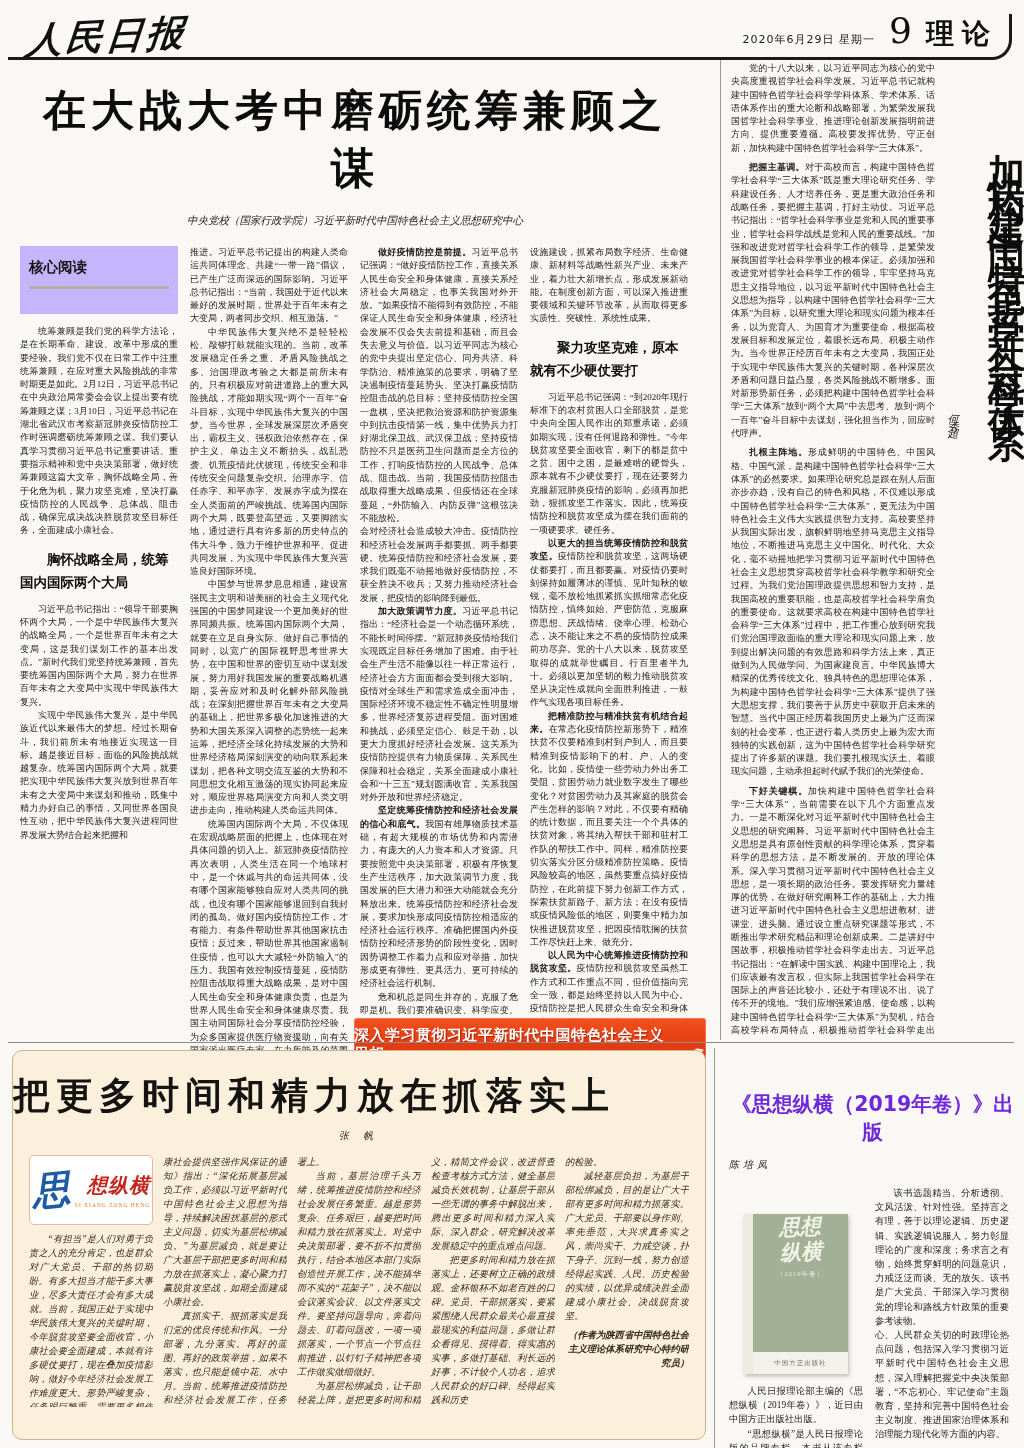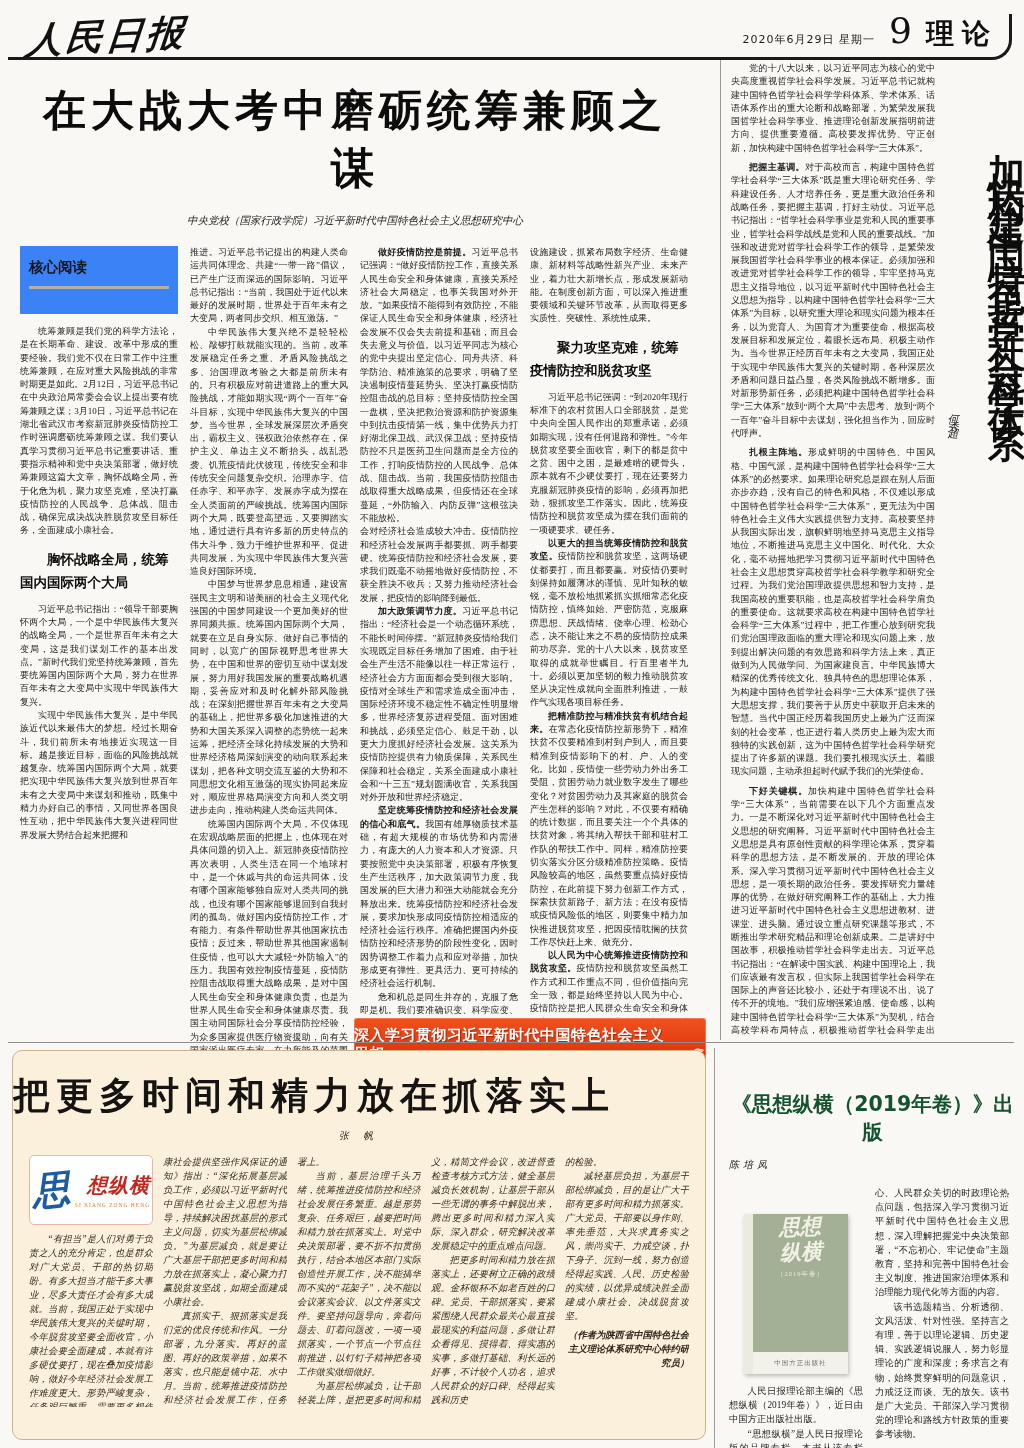--- a/index.html
+++ b/index.html
@@ -29,21 +29,21 @@
   
   .main-article { position:absolute; left:20px; top:74px; width:670px; height:960px; }
   .main-title {
     text-align:center; font-size:43px; font-weight:800; letter-spacing:5px;
     font-family:"DejaVu Sans","Liberation Sans",sans-serif; color:#0c0c0c; margin:8px 0 16px;
   }
   .main-byline { text-align:center; font-style:italic; font-size:10.5px; color:#222; margin-bottom:18px; }
   .cols { display:flex; gap:12px; align-items:flex-start; }
   .col { width:158px; height:848px; overflow:hidden; }
   .col.short { height:806px; }
-  .core-box { background:#3b82f6; padding:12px 9px 14px; margin-bottom:11px; }
+  .core-box { background:#c4b5fd; padding:12px 9px 14px; margin-bottom:11px; }
   .core-label { font-size:14.5px; font-weight:700; font-family:"DejaVu Sans",sans-serif; color:#151515; }
   .core-rule { height:3px; background:#b3b0aa; margin:9px 0 11px; }
   .core-text { font-size:10.5px; line-height:17px; text-align:justify; text-indent:2em; color:#1d1d1d; }
   .p { font-size:9px; line-height:13.3px; text-align:justify; text-indent:2em; color:#1c1c1c; }
   .p.c { text-indent:0; }
   .p b { font-family:"DejaVu Sans","Liberation Sans",sans-serif; }
   .p.at { text-align:right; text-indent:0; margin-top:5px; font-weight:700; }
   .h {
     font-family:"DejaVu Sans","Liberation Sans",sans-serif; font-weight:700;
     font-size:13.5px; line-height:1.7; margin:10px 0 9px; text-indent:2em; color:#0f0f0f;
@@ -106,21 +106,21 @@
     font-family:"DejaVu Sans",sans-serif; font-style:italic;
   }
   .sxzh-sub { color:#e07b25; font-size:5.5px; letter-spacing:1px; margin-top:3px; }
   
   .br-article {
     position:absolute; left:714px; top:1048px; width:302px; height:400px;
     border-left:1px solid #9a9a9a; padding:0 0 0 14px;
   }
   .br-title {
     text-align:center; font-size:20.5px; font-weight:800; letter-spacing:0;
-    font-family:"DejaVu Sans","Liberation Sans",sans-serif; color:#14532d; margin:42px 0 12px;
+    font-family:"DejaVu Sans","Liberation Sans",sans-serif; color:#6d28d9; margin:42px 0 12px;
   }
   .br-author { font-style:italic; font-size:10px; letter-spacing:4px; color:#222; margin-bottom:14px; }
   .br-cols { display:flex; gap:12px; }
   .br-col { width:134px; height:272px; overflow:hidden; }
   .br-col .p { font-size:9.3px; line-height:14.2px; }
   .book {
     width:104px; height:160px; margin:2px auto 10px; background:#a3b096; position:relative;
     border-left:9px solid #edebe0; box-shadow:1px 2px 4px rgba(0,0,0,.25);
   }
   .book-title {
@@ -173,21 +173,21 @@
         </div>
       <div class="col short">
           <p class="p"><b>做好疫情防控是前提。</b>习近平总书记强调：“做好疫情防控工作，直接关系人民生命安全和身体健康，直接关系经济社会大局稳定，也事关我国对外开放。”如果疫情不能得到有效防控，不能保证人民生命安全和身体健康，经济社会发展不仅会失去前提和基础，而且会失去意义与价值。以习近平同志为核心的党中央提出坚定信心、同舟共济、科学防治、精准施策的总要求，明确了坚决遏制疫情蔓延势头、坚决打赢疫情防控阻击战的总目标；坚持疫情防控全国一盘棋，坚决把救治资源和防护资源集中到抗击疫情第一线，集中优势兵力打好湖北保卫战、武汉保卫战；坚持疫情防控不只是医药卫生问题而是全方位的工作，打响疫情防控的人民战争、总体战、阻击战。当前，我国疫情防控阻击战取得重大战略成果，但疫情还在全球蔓延，“外防输入、内防反弹”这根弦决不能放松。</p>
           <p class="p c">会对经济社会造成较大冲击。疫情防控和经济社会发展两手都要抓、两手都要硬。统筹疫情防控和经济社会发展，要求我们既毫不动摇地做好疫情防控，不获全胜决不收兵；又努力推动经济社会发展，把疫情的影响降到最低。</p>
           <p class="p"><b>加大政策调节力度。</b>习近平总书记指出：“经济社会是一个动态循环系统，不能长时间停摆。”新冠肺炎疫情给我们实现既定目标任务增加了困难。由于社会生产生活不能像以往一样正常运行，经济社会方方面面都会受到很大影响。疫情对全球生产和需求造成全面冲击，国际经济环境不稳定性不确定性明显增多，世界经济复苏进程受阻。面对困难和挑战，必须坚定信心、鼓足干劲，以更大力度抓好经济社会发展。这关系为疫情防控提供有力物质保障，关系民生保障和社会稳定，关系全面建成小康社会和“十三五”规划圆满收官，关系我国对外开放和世界经济稳定。</p>
           <p class="p"><b>坚定统筹疫情防控和经济社会发展的信心和底气。</b>我国有雄厚物质技术基础，有超大规模的市场优势和内需潜力，有庞大的人力资本和人才资源。只要按照党中央决策部署，积极有序恢复生产生活秩序，加大政策调节力度，我国发展的巨大潜力和强大动能就会充分释放出来。统筹疫情防控和经济社会发展，要求加快形成同疫情防控相适应的经济社会运行秩序。准确把握国内外疫情防控和经济形势的阶段性变化，因时因势调整工作着力点和应对举措，加快形成更有弹性、更具活力、更可持续的经济社会运行机制。</p>
           <p class="p">危和机总是同生并存的，克服了危即是机。我们要准确识变、科学应变、主动求变，善于从眼前的危机、眼前的困难中捕捉和创造机遇。疫情防控中催生的新业态新模式展现出强大成长潜力，在线教育、远程办公、无接触配送等快速发展。危中有机，唯创新者胜。可以加快推进科技创新，加快5G网络、数据中心等新型基础</p>
         </div>
       <div class="col short">
           <p class="p c">设施建设，抓紧布局数字经济、生命健康、新材料等战略性新兴产业、未来产业，着力壮大新增长点，形成发展新动能。在制度创新方面，可以深入推进重要领域和关键环节改革，从而取得更多实质性、突破性、系统性成果。</p>
-          <div class="h">聚力攻坚克难，统筹疫情防控和脱贫攻坚</div>
+          <div class="h">聚力攻坚克难，原本就有不少硬仗要打</div>
           <p class="p">习近平总书记强调：“到2020年现行标准下的农村贫困人口全部脱贫，是党中央向全国人民作出的郑重承诺，必须如期实现，没有任何退路和弹性。”今年脱贫攻坚要全面收官，剩下的都是贫中之贫、困中之困，是最难啃的硬骨头，原本就有不少硬仗要打，现在还要努力克服新冠肺炎疫情的影响，必须再加把劲，狠抓攻坚工作落实。因此，统筹疫情防控和脱贫攻坚成为摆在我们面前的一项硬要求、硬任务。</p>
           <p class="p"><b>以更大的担当统筹疫情防控和脱贫攻坚。</b>疫情防控和脱贫攻坚，这两场硬仗都要打，而且都要赢。对疫情仍要时刻保持如履薄冰的谨慎、见叶知秋的敏锐，毫不放松地抓紧抓实抓细常态化疫情防控，慎终如始、严密防范，克服麻痹思想、厌战情绪、侥幸心理、松劲心态，决不能让来之不易的疫情防控成果前功尽弃。党的十八大以来，脱贫攻坚取得的成就举世瞩目。行百里者半九十。必须以更加坚韧的毅力推动脱贫攻坚从决定性成就向全面胜利推进，一鼓作气实现各项目标任务。</p>
           <p class="p"><b>把精准防控与精准扶贫有机结合起来。</b>在常态化疫情防控新形势下，精准扶贫不仅要精准到村到户到人，而且要精准到疫情影响下的村、户、人的变化。比如，疫情使一些劳动力外出务工受阻，贫困劳动力就业数字发生了哪些变化？对贫困劳动力及其家庭的脱贫会产生怎样的影响？对此，不仅要有精确的统计数据，而且要关注一个个具体的扶贫对象，将其纳入帮扶干部和驻村工作队的帮扶工作中。同样，精准防控要切实落实分区分级精准防控策略。疫情风险较高的地区，虽然要重点搞好疫情防控，在此前提下努力创新工作方式，探索扶贫新路子、新方法；在没有疫情或疫情风险低的地区，则要集中精力加快推进脱贫攻坚，把因疫情耽搁的扶贫工作尽快赶上来、做充分。</p>
           <p class="p"><b>以人民为中心统筹推进疫情防控和脱贫攻坚。</b>疫情防控和脱贫攻坚虽然工作方式和工作重点不同，但价值指向完全一致，都是始终坚持以人民为中心。疫情防控是把人民群众生命安全和身体健康放在第一位，脱贫攻坚是把人民群众的切身利益和美好生活期待担在肩上。广大党员、干部只要心中时时装着人民群众生命安全和身体健康，时时装着困难群众“两不愁三保障”，就一定能取得疫情防控的最终胜利，就一定能如期打赢脱贫攻坚战。</p>
         </div>
     </div>
     <div class="banner">
       <span class="banner-text">深入学习贯彻习近平新时代中国特色社会主义思想</span>
       <span class="banner-icon">✒</span>
     </div>
@@ -257,19 +257,19 @@
           <div class="book-band">
             <span class="book-publisher">中国方正出版社</span>
           </div>
         </div>
         <div>
             <p class="p">人民日报理论部主编的《思想纵横（2019年卷）》，近日由中国方正出版社出版。</p>
             <p class="p">“思想纵横”是人民日报理论版的品牌专栏。本书从该专栏2019年刊发的文章中精选70余篇，紧扣党中央关</p>
           </div>
       </div>
       <div class="br-col">
+          <p class="p">该书选题精当、分析透彻、文风活泼、针对性强。坚持言之有理，善于以理论逻辑、历史逻辑、实践逻辑说服人，努力彰显理论的广度和深度；务求言之有物，始终贯穿鲜明的问题意识，力戒泛泛而谈、无的放矢。该书是广大党员、干部深入学习贯彻党的理论和路线方针政策的重要参考读物。</p>
           <p class="p c">心、人民群众关切的时政理论热点问题，包括深入学习贯彻习近平新时代中国特色社会主义思想，深入理解把握党中央决策部署，“不忘初心、牢记使命”主题教育，坚持和完善中国特色社会主义制度、推进国家治理体系和治理能力现代化等方面的内容。</p>
-          <p class="p">该书选题精当、分析透彻、文风活泼、针对性强。坚持言之有理，善于以理论逻辑、历史逻辑、实践逻辑说服人，努力彰显理论的广度和深度；务求言之有物，始终贯穿鲜明的问题意识，力戒泛泛而谈、无的放矢。该书是广大党员、干部深入学习贯彻党的理论和路线方针政策的重要参考读物。</p>
         </div>
     </div>
   </section>
 
 </div>
 
 </body></html>

